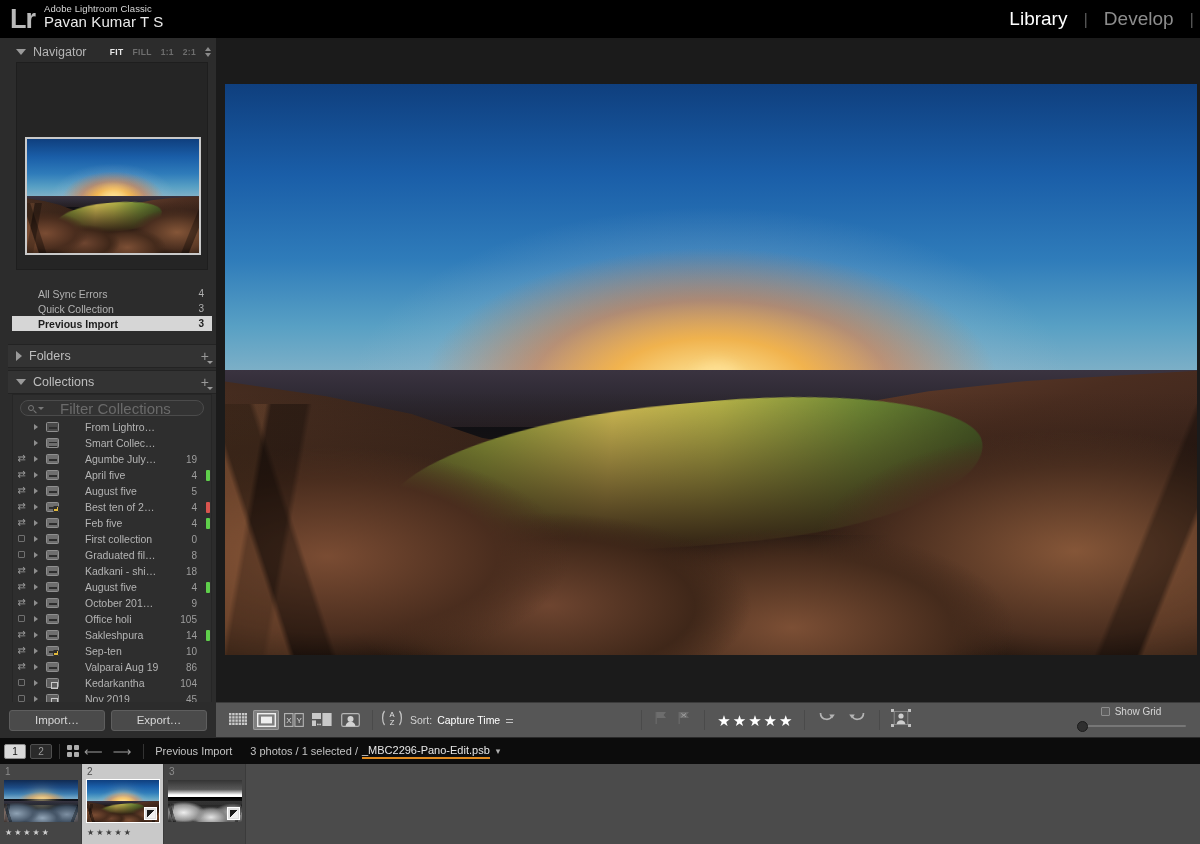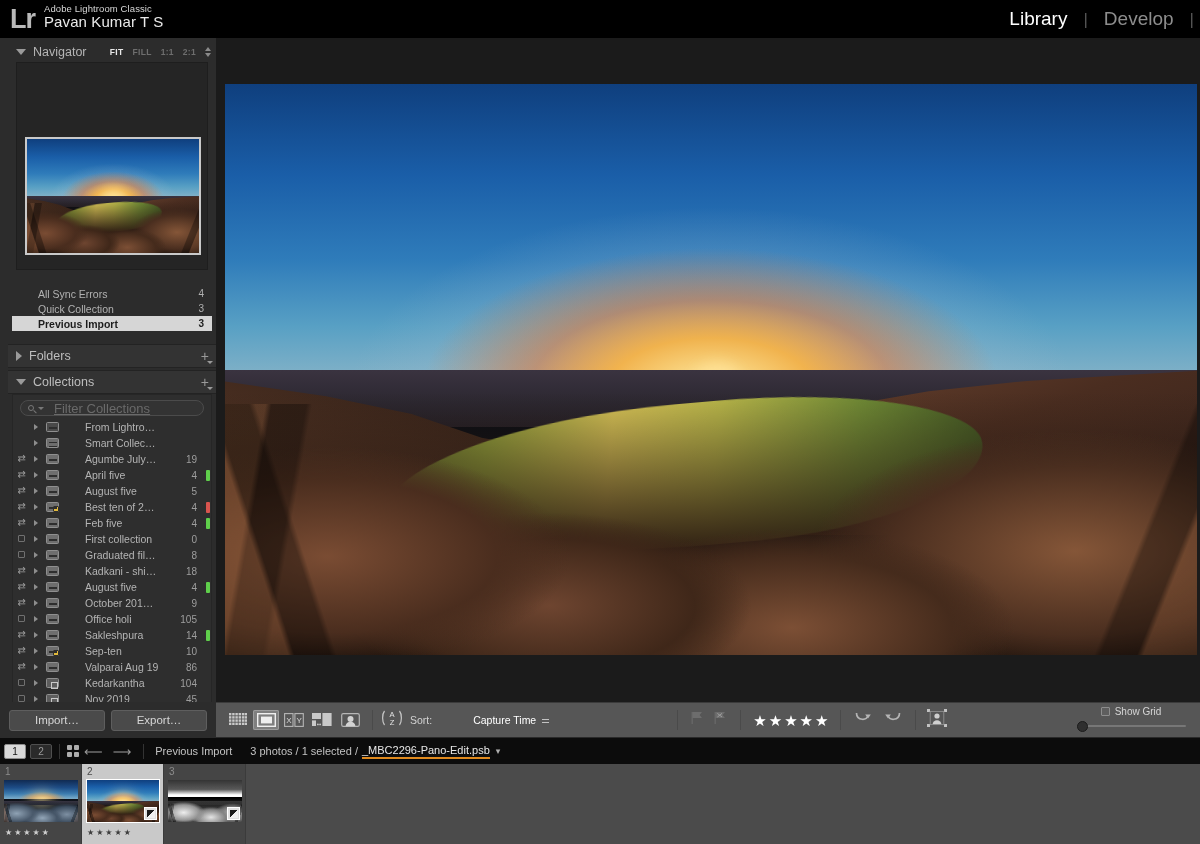--- a/index.html
+++ b/index.html
@@ -183,21 +183,21 @@
     border-radius: 8px; background: #333; display: flex; align-items: center; padding-left: 7px;
   }
   .filter-mag {
     width: 6px; height: 6px; border: 1.2px solid #787878; border-radius: 50%;
     position: relative; margin-right: 2px;
   }
   .filter-mag:after {
     content:''; position:absolute; right:-3px; bottom:-2px; width:3.5px; height:1.2px;
     background:#787878; transform: rotate(45deg);
   }
-  .filter-ph { font-size: 13px; color: #6a6a6a; margin-left: 10px; text-decoration: underline; }
+  .filter-ph { font-size: 15px; color: #6a6a6a; margin-left: 16px; }
   .filter-caret {
     width:0;height:0;border-left:3px solid transparent;border-right:3px solid transparent;
     border-top:3.5px solid #787878; margin-left: 2px;
   }
   .coll-row {
     height: 16px; display: flex; align-items: center; position: relative;
     font-size: 10.5px; color: #b4b4b4; padding-right: 4px;
   }
   .c-sync {
     width: 16px; text-align: center; font-size: 9px; color: #8a8a8a; flex: 0 0 16px;
@@ -291,21 +291,21 @@
   }
   .tb-group { display: flex; align-items: center; }
   .vm {
     width: 26px; height: 20px; margin: 0 1px; border-radius: 2px;
     display:flex; align-items:center; justify-content:center; cursor: default;
   }
   .vm.active { background: #7f7f7f; box-shadow: inset 0 0 0 1px #9c9c9c; }
   .vm svg { display:block; }
   .tb-div { width: 1px; height: 20px; background: #4a4a4a; margin: 0 8px; }
   .sort-lbl { font-size: 10.5px; color: #d2d2d2; margin-right: 5px; }
-  .sort-val { font-size: 10.5px; color: #ffffff; margin-left: 36px; }
+  .sort-val { font-size: 10.5px; color: #ffffff; }
   .sort-caret {
     width: 7px; height: 7px; margin-left: 6px; position: relative;
   }
   .sort-caret:before, .sort-caret:after {
     content:''; position:absolute; left:0; width:7px; height:1px; background:#c2c2c2;
   }
   .sort-caret:before { top: 2px; }
   .sort-caret:after { top: 5px; }
   .stars { display:flex; align-items:center; gap: 2px; margin: 0 4px; }
   .star { color: #ffffff; font-size: 15px; line-height: 15px; }

